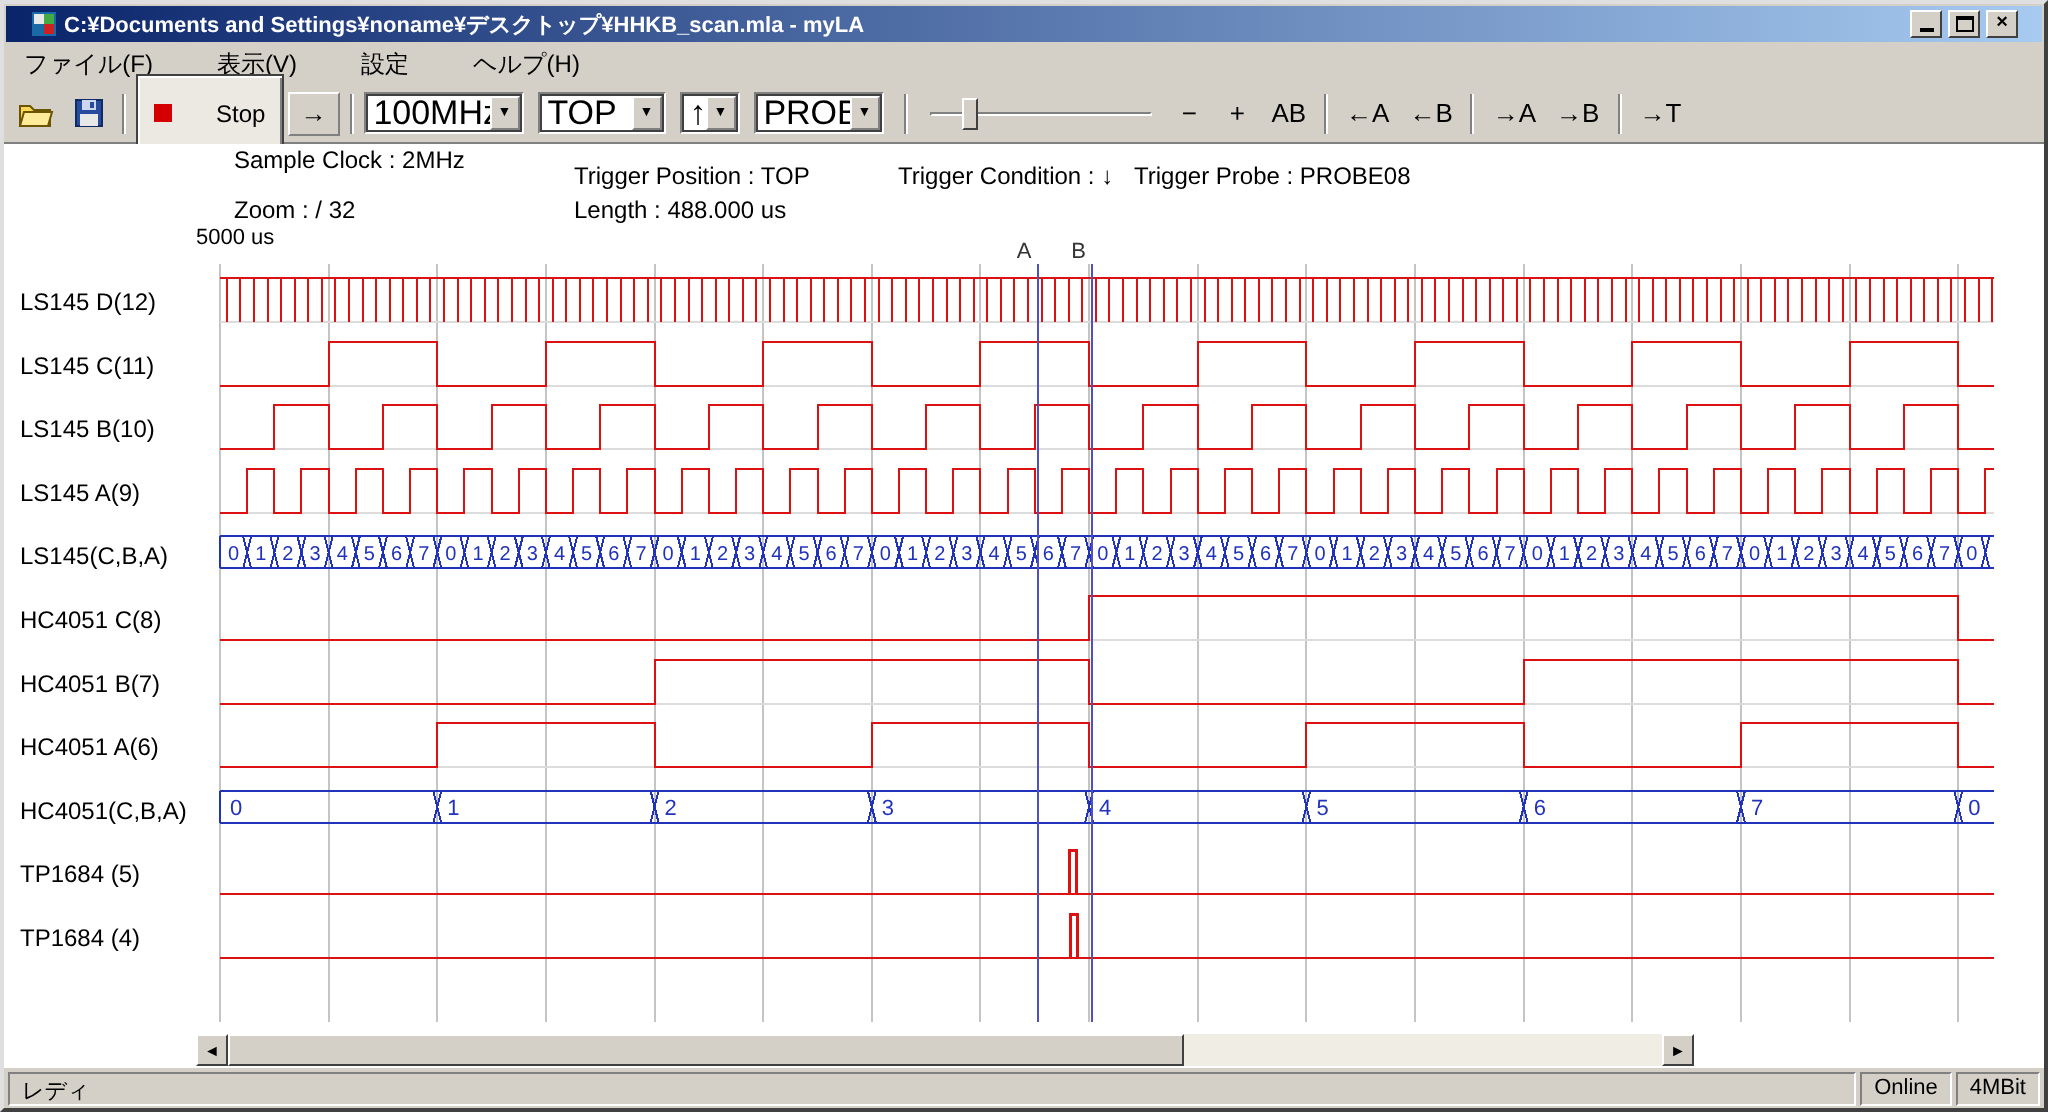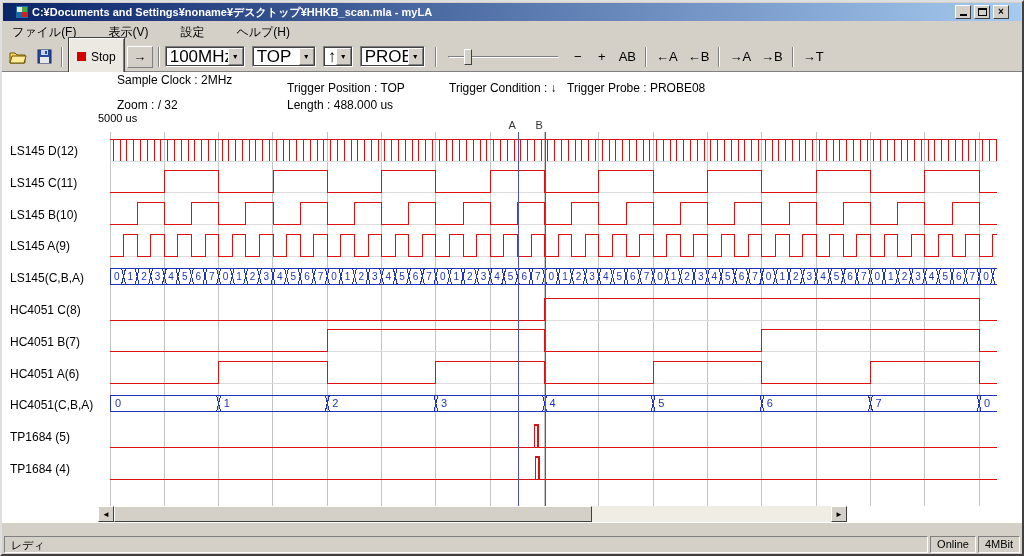--- a/index.html
+++ b/index.html
@@ -28,21 +28,21 @@
   .menubar { height: 20px; flex: 0 0 20px; display: flex; align-items: center; padding-left: 2px; font-size: 12px; gap: 16px; }
   .menu-item { padding: 2px 8px; color: #000; }
   
   .toolbar {
     height: 30px; flex: 0 0 30px; display: flex; align-items: center;
     padding-left: 4px; gap: 2px; border-bottom: 1px solid #808080;
   }
   .tb-icon { width: 24px; height: 22px; background: transparent; border: none; display: flex; align-items: center; justify-content: center; }
   .sep { width: 2px; height: 20px; border-left: 1px solid #808080; border-right: 1px solid #fff; margin: 0 3px; }
   .stop-btn {
-    height: 39px; padding: 0 8px; display: flex; align-items: center; gap: 5px;
+    height: 39px; padding: 0 8px; display: flex; align-items: center; gap: 22px;
     background: #ece9e2; border: 1px solid #404040; font-size: 12px;
     box-shadow: inset 1px 1px 0 #fff, inset -1px -1px 0 #808080;
   }
   .stop-square { width: 9px; height: 9px; background: #d40000; display: inline-block; }
   .run-btn {
     width: 26px; height: 22px; background: #d4d0c8; font-size: 13px;
     border: 1px solid; border-color: #fff #808080 #808080 #fff;
   }
   .combo {
     height: 21px; background: #fff; display: flex; align-items: center;
@@ -67,21 +67,21 @@
   .scrollstrip { height: 17px; flex: 0 0 17px; background: #fff; position: relative; }
   .hscroll { position: absolute; left: 96px; top: 0; width: 749px; height: 16px; background: #f0ede4; }
   .scroll-btn {
     position: absolute; top: 0; width: 16px; height: 16px; background: #d4d0c8;
     border: 1px solid; border-color: #fff #404040 #404040 #fff;
     display: flex; align-items: center; justify-content: center; font-size: 8px; color: #000;
   }
   .scroll-btn.left { left: 0; } .scroll-btn.right { right: 0; }
   .scroll-thumb { position: absolute; left: 16px; top: 0; width: 478px; height: 16px; background: #d4d0c8; border: 1px solid; border-color: #fff #404040 #404040 #fff; }
   
-  .statusbar { height: 20px; flex: 0 0 20px; display: flex; gap: 2px; padding: 2px 2px 1px 2px; align-items: stretch; margin-top: 11px; }
+  .statusbar { height: 20px; flex: 0 0 20px; display: flex; gap: 2px; padding: 2px 2px 1px 2px; align-items: stretch; }
   .panel { border: 1px solid; border-color: #808080 #fff #fff #808080; font-size: 11px; padding: 1px 6px; white-space: nowrap; }
   .panel.main { flex: 1; }
 </style>
 </head>
 <body>
 
 <div class="window">
 
   <div class="titlebar">
     <svg width="14" height="14">

